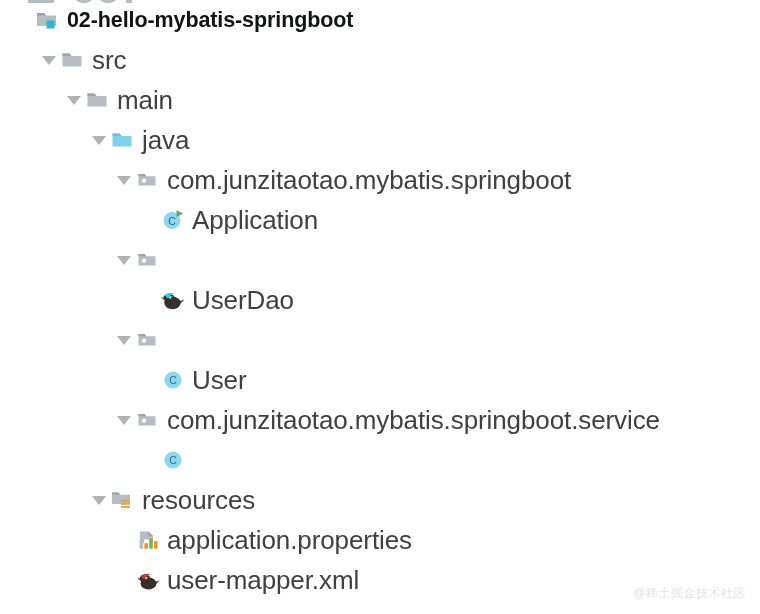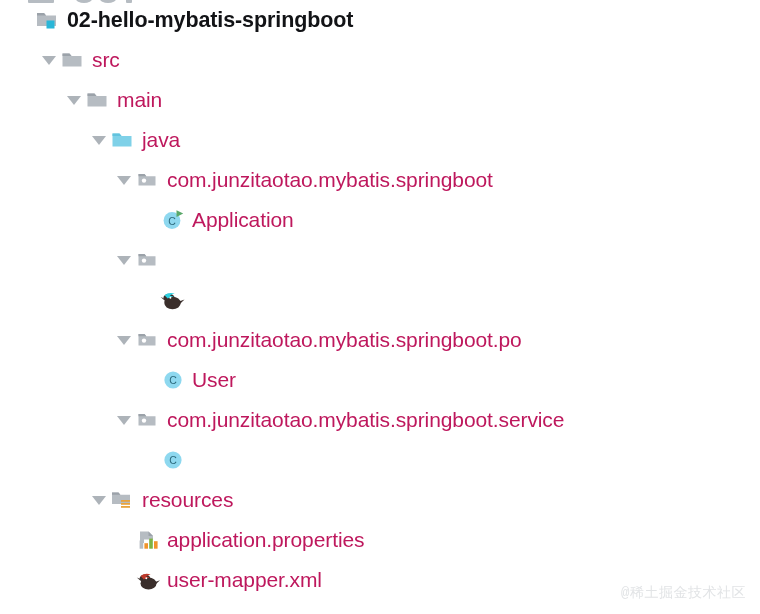--- a/index.html
+++ b/index.html
@@ -58,38 +58,38 @@
     flex: 0 0 auto;
     width: 26px;
     height: 26px;
     position: relative;
     margin-right: 6px;
   }
   .icon svg { display: block; width: 26px; height: 26px; }
 
   
   .label {
-    font-size: 21px;
-    color: #be185d;
+    font-size: 26px;
+    color: #404040;
     letter-spacing: -0.1px;
   }
   .label.root {
     font-weight: 700;
     font-size: 21.5px;
     color: #121316;
   }
 
   
   .watermark {
     position: absolute;
     right: 14px;
     bottom: 12px;
-    font-size: 14px;
+    font-size: 12px;
     color: #e2e4e6;
-    font-family: Liberation Mono, monospace;
+    font-family: Liberation Sans, sans-serif;
     letter-spacing: 0.5px;
     user-select: none;
   }
 
   
   .top-sliver {
     position: absolute;
     left: 0;
     top: 0;
     height: 4px;
@@ -201,32 +201,32 @@
       <span class="icon">
         <svg viewBox="0 0 26 26" xmlns="http://www.w3.org/2000/svg">
           <ellipse cx="12.5" cy="16" rx="8.2" ry="6.2" fill="#3a2e2b"></ellipse>
           <path d="M19 14.5 L24.5 12.6 L19.4 17.4 Z" fill="#3a2e2b"></path>
           <ellipse cx="9" cy="11" rx="5.6" ry="4.2" fill="#3a2e2b"></ellipse>
           <path d="M3.6 11.2 L0.6 10 L4 13 Z" fill="#3a2e2b"></path>
           <path d="M4.5 8.2 q4.5 -3.4 10.2 -1.6 q-3.6 0.6 -5 2.4 q2.6 -0.4 4.2 0.6 q-4.4 0.6 -6.2 2 z" fill="#2fd0e0"></path>
           <circle cx="10.4" cy="10.8" r="1" fill="#ffffff"></circle>
         </svg>
       </span>
+      <span class="label">UserDao</span>
     </div>
     <div class="row">
       <div class="indent" style="width: 113px;"></div>
       <div class="arrow"></div>
       <span class="icon">
         <svg viewBox="0 0 26 26" xmlns="http://www.w3.org/2000/svg">
           <path d="M3.5 7 h6 l1.8 2.2 h9.2 v9.3 h-17 z" fill="#b6bcc2"></path>
           <path d="M3.5 7 h6 l1.8 2.2 h-7.8 z" fill="#9ba2a9"></path>
           <circle cx="9" cy="13.6" r="2.2" fill="#ffffff"></circle>
         </svg>
       </span>
-      <span class="label">com.junzitaotao.mybatis.springboot.po</span>
     </div>
     <div class="row">
       <div class="indent" style="width: 138px;"></div>
       <div class="arrow blank"></div>
       <span class="icon">
         <svg viewBox="0 0 26 26" xmlns="http://www.w3.org/2000/svg">
           <circle cx="13" cy="13" r="8.6" fill="#8ed8ef"></circle>
           <text x="13" y="17.4" text-anchor="middle" font-family="Liberation Sans, sans-serif" font-size="10.5" fill="#2d6a7d">C</text>
         </svg>
       </span>

